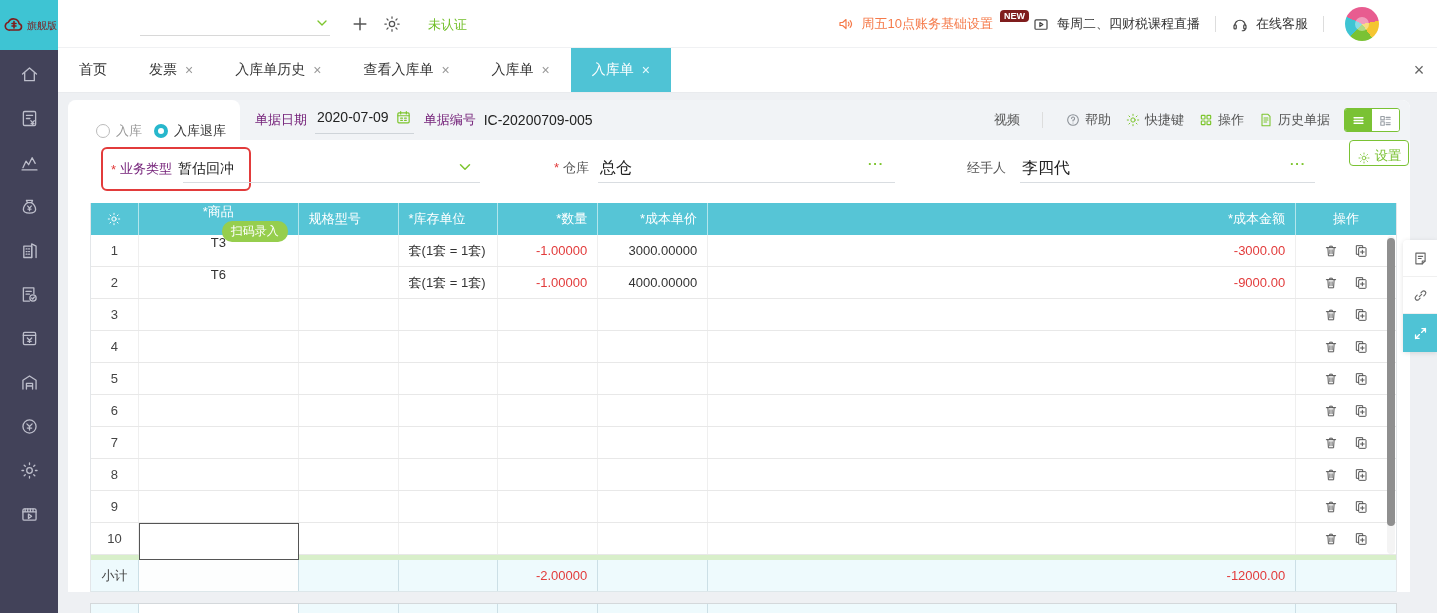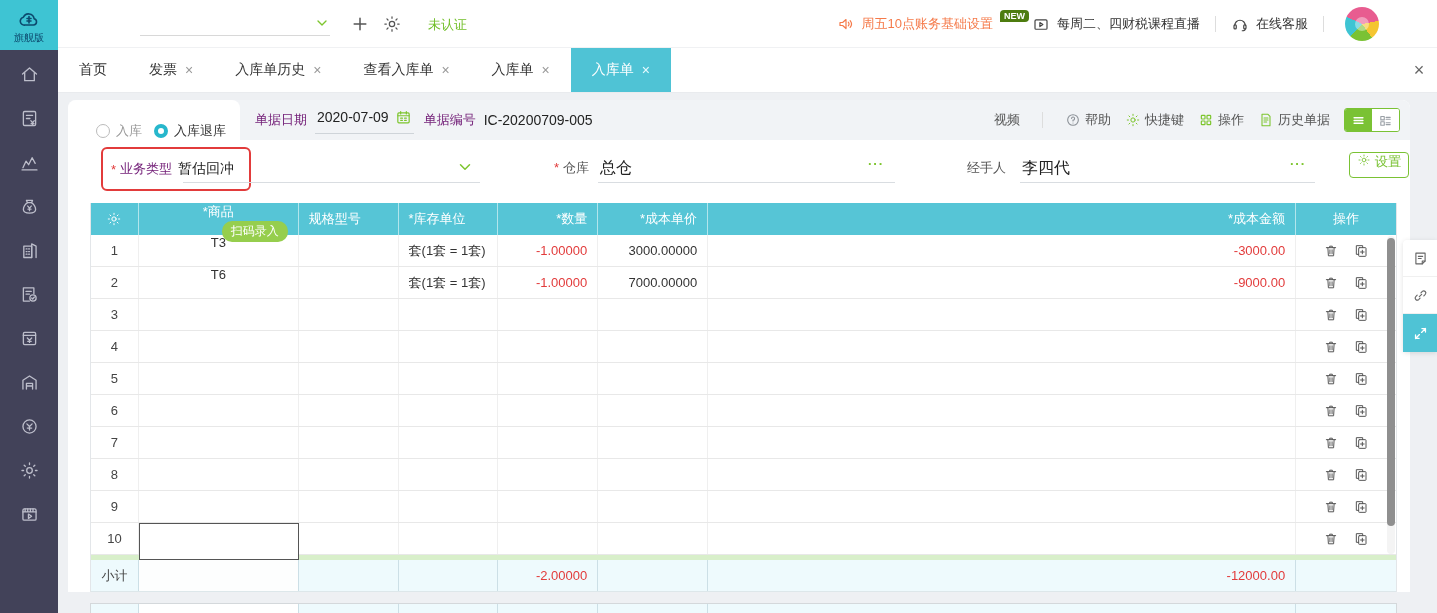--- a/index.html
+++ b/index.html
@@ -3,36 +3,36 @@
 <meta charset="utf-8">
 <style>
   * { margin:0; padding:0; box-sizing:border-box; }
   html,body { width:1437px; height:613px; }
   body { font-family:"Liberation Sans","DejaVu Sans",sans-serif; font-size:13px; color:#333; background:#fff; overflow:hidden; }
   .screen { position:relative; width:1437px; height:613px; background:#eef0f3; overflow:hidden; }
   svg { display:block; }
 
   
   .sidebar { position:absolute; left:0; top:0; width:58px; height:613px; background:#424259; z-index:5; }
-  .logo { position:absolute; left:0; top:0; width:58px; height:50px; background:#3ec4d3; color:#0c4a6e; display:flex; flex-direction:column; align-items:center; justify-content:center; }
+  .logo { position:absolute; left:0; top:0; width:58px; height:50px; background:#3ec4d3; color:#7f1d1d; display:flex; align-items:center; justify-content:center; }
   .logo .etext { font-size:10px; line-height:11px; }
   .side-nav { position:absolute; top:52px; left:0; width:58px; display:flex; flex-direction:column; align-items:center; }
   .side-item { width:58px; height:44px; display:flex; align-items:center; justify-content:center; color:#bdbecb; cursor:pointer; }
   .side-item svg { width:21px; height:21px; }
 
   
   .topbar { position:absolute; left:58px; top:0; width:1379px; height:48px; background:#fff; border-bottom:1px solid #f0f1f3; }
   .acct { position:absolute; left:82px; top:10px; width:190px; height:26px; border-bottom:1px solid #d8d8d8; display:flex; align-items:center; justify-content:flex-end; cursor:pointer; }
   .acct svg { width:16px; height:16px; color:#7dc52e; }
   .tb-ic { position:absolute; top:14px; width:20px; height:20px; color:#555; cursor:pointer; }
   .auth { position:absolute; left:370px; top:16px; color:#72bf2a; font-size:13px; cursor:pointer; }
   .tb-right { position:absolute; right:105px; top:0; height:48px; display:flex; align-items:center; gap:7px; }
   .org { color:#f57a4a; }
   .org-ic { width:18px; height:18px; color:#f57a4a; }
-  .new-badge { background:#4d7c0f; color:#fff; font-size:9px; font-weight:bold; padding:1px 4px; border-radius:4px 4px 4px 0; transform:translateY(-8px); margin-right:-4px; }
+  .new-badge { background:#7f1d1d; color:#fff; font-size:9px; font-weight:bold; padding:1px 4px; border-radius:4px 4px 4px 0; transform:translateY(-8px); margin-right:-4px; }
   .dark-ic { width:18px; height:18px; color:#444; }
   .vdiv { width:1px; height:16px; background:#ddd; margin:0 8px; }
   .avatar { position:absolute; right:58px; top:7px; width:34px; height:34px; border-radius:50%; background:conic-gradient(#e85c90 0 22%, #f4c531 22% 40%, #7ac234 40% 62%, #3ec4d3 62% 82%, #e85c90 82% 100%); cursor:pointer; }
   .avatar::after{ content:""; position:absolute; left:10px; top:10px; width:14px; height:14px; border-radius:50%; background:#fff6; }
 
   
   .tabbar { position:absolute; left:58px; top:48px; width:1379px; height:45px; background:#fff; display:flex; align-items:stretch; border-bottom:1px solid #e9ebee; }
   .tab { display:flex; align-items:center; padding:0 21px; font-size:14px; color:#333; cursor:pointer; }
   .tab .x { margin-left:8px; color:#999; font-size:14px; }
   .tab.active { background:#4fc3d5; color:#fff; }
@@ -64,21 +64,21 @@
 
   
   .form-row { position:absolute; left:0; top:40px; width:100%; height:63px; background:#fff; }
   .star { color:#e23b3b; margin-right:4px; }
   .bizbox { position:absolute; left:33px; top:7px; width:150px; height:44px; border:2px solid #e23b3b; border-radius:6px; display:flex; align-items:center; padding-left:8px; }
   .field-line { position:absolute; top:42px; height:1px; background:#d9dde1; }
   .chev { position:absolute; width:18px; height:18px; color:#7dc52e; top:18px; cursor:pointer; }
   .flabel { position:absolute; top:19px; color:#555; }
   .fval { position:absolute; top:18px; color:#222; font-size:16px; }
   .more { position:absolute; top:16px; color:#7dc52e; font-weight:bold; letter-spacing:1px; cursor:pointer; }
-  .settings-btn { position:absolute; left:1281px; top:12px; width:60px; height:26px; border:1px solid #7ac234; border-radius:4px; color:#7ac234; display:flex; align-items:flex-start; justify-content:center; gap:4px; cursor:pointer; background:#fff; }
+  .settings-btn { position:absolute; left:1281px; top:0; width:60px; height:26px; border:1px solid #7ac234; border-radius:4px; color:#7ac234; display:flex; align-items:flex-end; justify-content:center; gap:4px; cursor:pointer; background:#fff; }
   .settings-btn svg { width:14px; height:14px; }
 
   
   .grid { position:absolute; left:22px; top:103px; width:1307px; height:389px; border:1px solid #e3e6e9; border-top:none; }
   .ghead { display:flex; height:32px; background:#56c5d6; color:#fff; font-size:13px; }
   .ghead .hcell { display:flex; align-items:center; border-right:1px solid rgba(255,255,255,.55); padding:0 10px; }
   .hcell svg { width:16px; height:16px; }
   .c-num { width:48px; justify-content:center; text-align:center; }
   .c-product { width:160px;flex-direction:column; }
   .c-spec { width:100px; }
@@ -568,21 +568,21 @@
                 </svg>
               </button>
             </div>
           </div>
           <div class="trow">
             <div class="cell c-num">2</div>
             <div class="cell c-product">T6</div>
             <div class="cell c-spec"></div>
             <div class="cell c-unit">套(1套 = 1套)</div>
             <div class="cell c-qty neg">-1.00000</div>
-            <div class="cell c-price">7000.00000</div>
+            <div class="cell c-price">4000.00000</div>
             <div class="cell c-amount neg">-9000.00</div>
             <div class="cell c-action" style="justify-content: center;">
               <button class="rowbtn">
                 <svg>
                   <use href="#i-trash"></use>
                 </svg>
               </button>
               <button class="rowbtn">
                 <svg>
                   <use href="#i-copyplus"></use>

